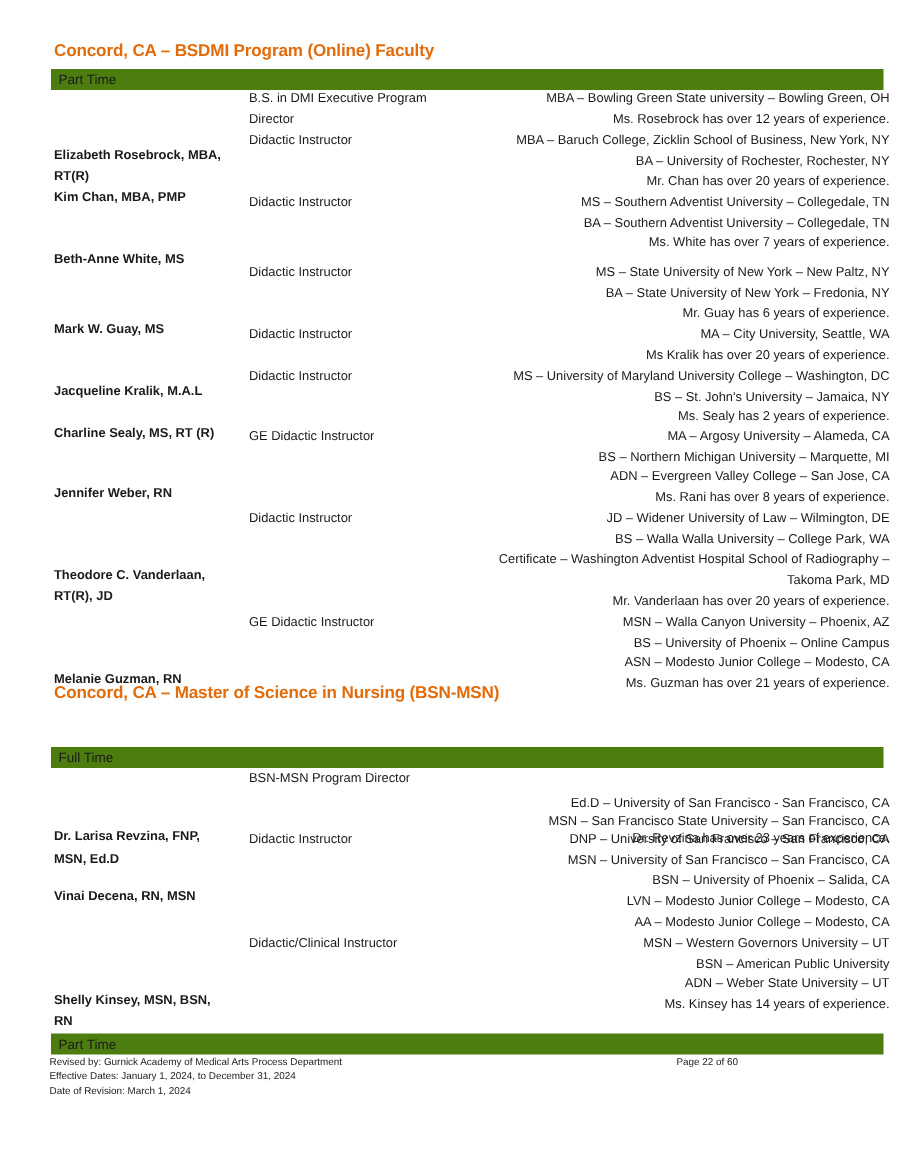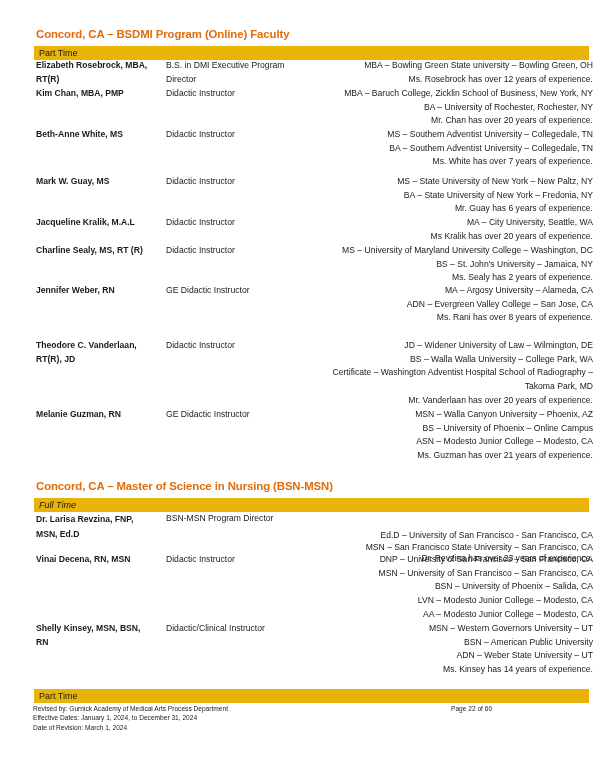--- a/index.html
+++ b/index.html
@@ -29,39 +29,40 @@
     font-weight: bold;
     color: #e36c0a;
     letter-spacing: -0.1px;
     white-space: nowrap;
   }
   .band {
     position: absolute;
     left: 34px;
     width: 555px;
     height: 14px;
-    background: #eab308;
+    background: #4d7c0f;
     font-size: 9px;
     line-height: 14px;
     padding-left: 5px;
     box-sizing: border-box;
     color: #1a1a1a;
   }
   .row {
     position: absolute;
     left: 36px;
     width: 560px;
     font-size: 8.6px;
     line-height: 13.7px;
   }
   .col-name {
     position: absolute;
     left: 0;
     width: 125px;
     font-weight: bold;
+    margin-top: 38px;
   }
   .col-role {
     position: absolute;
     left: 130px;
     width: 140px;
   }
   .col-edu {
     position: absolute;
     left: 272px;
     width: 285px;
@@ -181,20 +182,21 @@
 
   <div class="row" style="top:284px;">
     <div class="col-name">
       <div>Jennifer Weber, RN</div>
     </div>
     <div class="col-role">
       <div>GE Didactic Instructor</div>
     </div>
     <div class="col-edu">
       <div>MA – Argosy University – Alameda, CA</div>
+      <div>BS – Northern Michigan University – Marquette, MI</div>
       <div>ADN – Evergreen Valley College – San Jose, CA</div>
       <div>Ms. Rani has over 8 years of experience.</div>
     </div>
   </div>
 
   <div class="row" style="top:339px;">
     <div class="col-name">
       <div>Theodore C. Vanderlaan,</div>
       <div>RT(R), JD</div>
     </div>
@@ -218,22 +220,22 @@
       <div>GE Didactic Instructor</div>
     </div>
     <div class="col-edu">
       <div>MSN – Walla Canyon University – Phoenix, AZ</div>
       <div>BS – University of Phoenix – Online Campus</div>
       <div>ASN – Modesto Junior College – Modesto, CA</div>
       <div>Ms. Guzman has over 21 years of experience.</div>
     </div>
   </div>
 
-  <div class="section-title" style="top:480px;">Concord, CA – Master of Science in Nursing (BSN-MSN)</div>
-  <div class="band" style="top:498px;font-style:italic;">Full Time</div>
+  <div class="section-title" style="top:456px;">Concord, CA – Master of Science in Nursing (BSN-MSN)</div>
+  <div class="band" style="top:498px;">Full Time</div>
 
   <div class="row" style="top:512px;">
     <div class="col-name" style="line-height:14.5px;">
       <div>Dr. Larisa Revzina, FNP,</div>
       <div>MSN, Ed.D</div>
     </div>
     <div class="col-role">
       <div>BSN-MSN Program Director</div>
     </div>
     <div class="col-edu" style="line-height:11.5px;margin-top:18px;">

